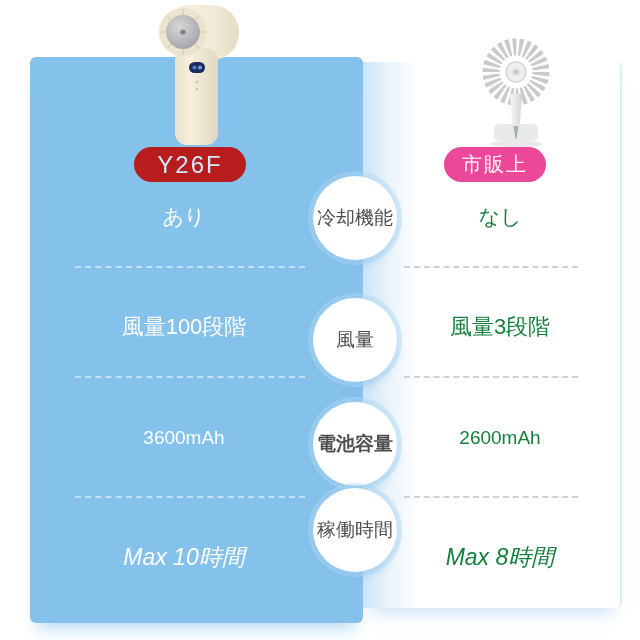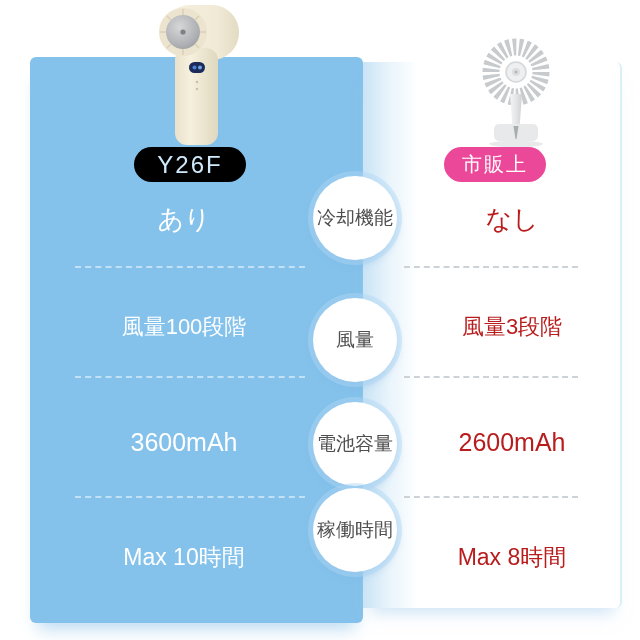--- a/index.html
+++ b/index.html
@@ -23,46 +23,46 @@
   
   .fan-left{position:absolute;left:156px;top:2px;width:92px;height:150px;z-index:5;}
   .fan-right{position:absolute;left:466px;top:34px;width:104px;height:114px;z-index:5;}
 
   
   .badge{
     position:absolute;top:147px;height:35px;border-radius:17.5px;
     display:flex;align-items:center;justify-content:center;
     z-index:6;font-weight:400;
   }
-  .badge-left{left:134px;width:112px;background:#000000;color:#cfe9fb;
+  .badge-left{left:134px;width:112px;background:#b91c1c;color:#cfe9fb;
     font-size:24px;letter-spacing:2px;}
   .badge-right{left:444px;width:102px;background:#ec4899;color:#ffffff;
     font-size:20px;letter-spacing:2px;}
 
   
   .val{position:absolute;text-align:center;line-height:1.2;}
   .val-left{left:34px;width:300px;color:#ffffff;}
-  .val-right{left:398px;width:204px;color:#b91c1c;margin-left:12px;}
-  .row1{top:204px;font-size:26px;}
+  .val-right{left:398px;width:204px;color:#15803d;}
+  .row1{top:204px;font-size:21px;}
   .row2{top:314px;font-size:22px;text-align:center;}
-  .row3{top:427px;font-size:25px;}
-  .row4{top:544px;font-size:23px;}
+  .row3{top:427px;font-size:19px;}
+  .row4{top:544px;font-size:23px;font-style:italic;}
 
   
   .cat-circle{
     position:absolute;left:313px;width:84px;height:84px;border-radius:50%;
     background:#ffffff;z-index:7;
     box-shadow:0 0 0 5px rgba(175,215,243,.45),0 4px 9px rgba(120,175,225,.45);
     display:flex;flex-direction:row;align-items:center;justify-content:center;
     color:#4f4f4f;font-size:19px;line-height:1.3;text-align:center;
   }
   .cat-circle div:empty{display:none;}
   .cc1{top:176px;}
   .cc2{top:298px;}
-  .cc3{top:402px;}
+  .cc3{top:402px;font-weight:bold;}
   .cc4{top:488px;}
 
   
   .sep{position:absolute;height:0;border-top:2px dashed;}
   .sep-left{left:75px;width:230px;border-color:rgba(255,255,255,.5);}
   .sep-right{left:404px;width:174px;border-color:#ccd2d6;}
   .sep-y1{top:266px;}
   .sep-y2{top:376px;}
   .sep-y3{top:496px;}
 </style>

